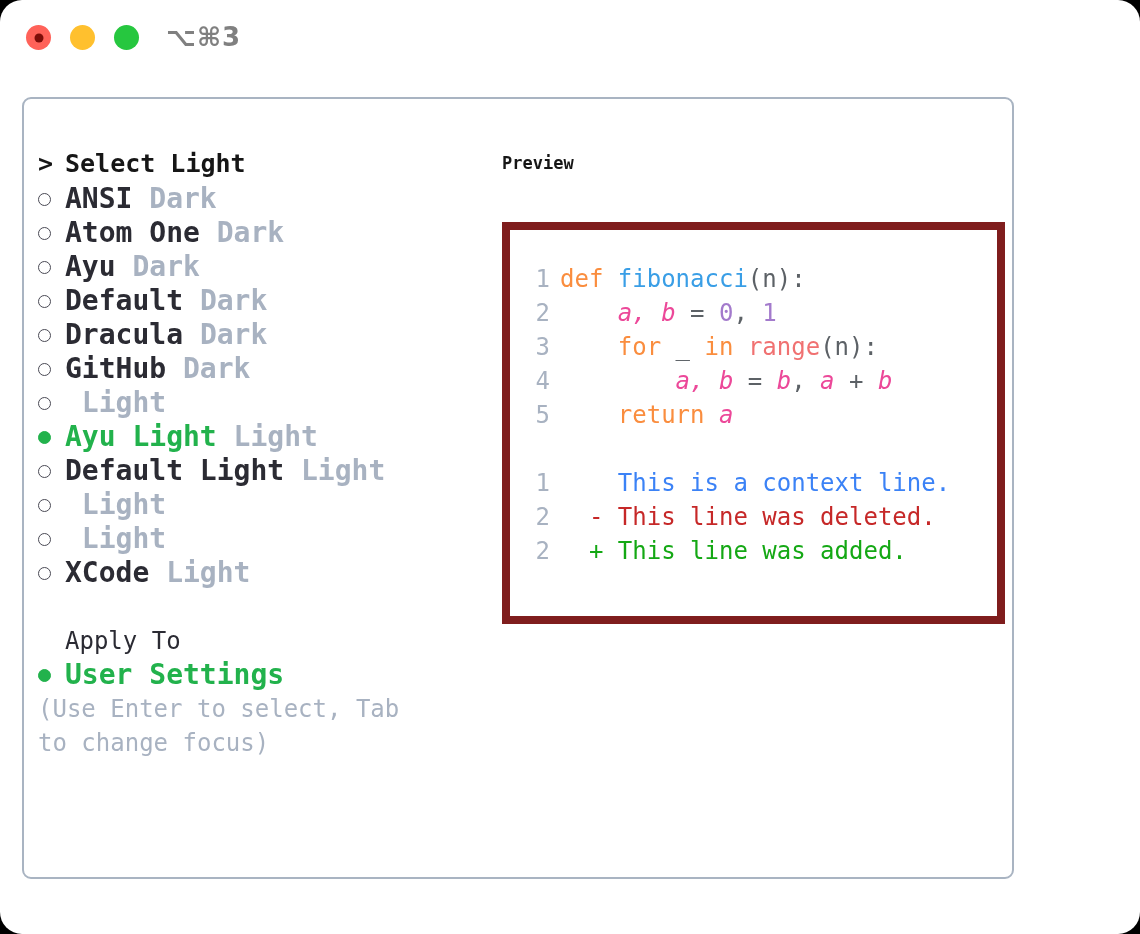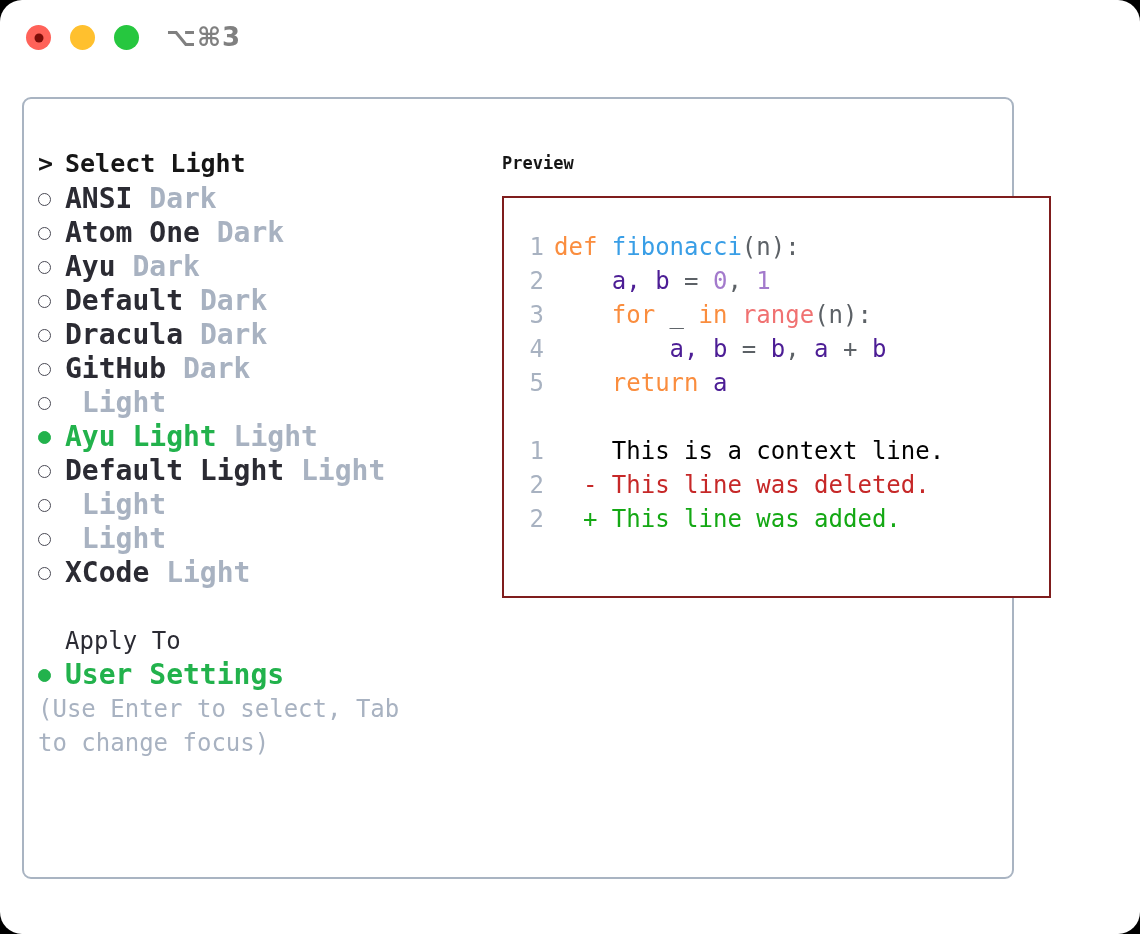--- a/index.html
+++ b/index.html
@@ -175,24 +175,24 @@
     width: 500px;
   }
   .preview-title {
     font-size: 17px;
     line-height: 34px;
     font-weight: 700;
     color: #161616;
     letter-spacing: 0px;
   }
   .preview-box {
-    margin-top: 16px;
-    width: 549px;
+    margin-top: 42px;
+    width: 503px;
     height: 402px;
-    border: 2px solid #7f1d1d;
+    border: 8px solid #7f1d1d;
     box-sizing: border-box;
     background: #ffffff;
     position: relative;
   }
 
   .code {
     position: absolute;
     left: 14px;
     top: 32px;
     font-size: 24px;
@@ -207,25 +207,25 @@
     color: #a8b2c1;
     margin-right: 10px;
   }
 
   
   .t-kw   { color: #fa8d3e; }
   .t-fn   { color: #399ee6; }
   .t-num  { color: #a37acc; }
   .t-call { color: #f07171; }
   .t-punc { color: #5c6166; }
-  .t-var  { color: #4c1d95; }
+  .t-var  { color: #ec4899; font-style: italic; }
   .t-plain{ color: #5c6166; }
 
   .diff-gap { display: block; height: 34px; }
-  .d-ctx { color: #000000; }
+  .d-ctx { color: #3b82f6; }
   .d-del { color: #c62828; }
   .d-add { color: #14a814; }
 </style>
 </head>
 <body>
 
 <div class="window">
 
   <div class="titlebar">
     <div class="traffic">

